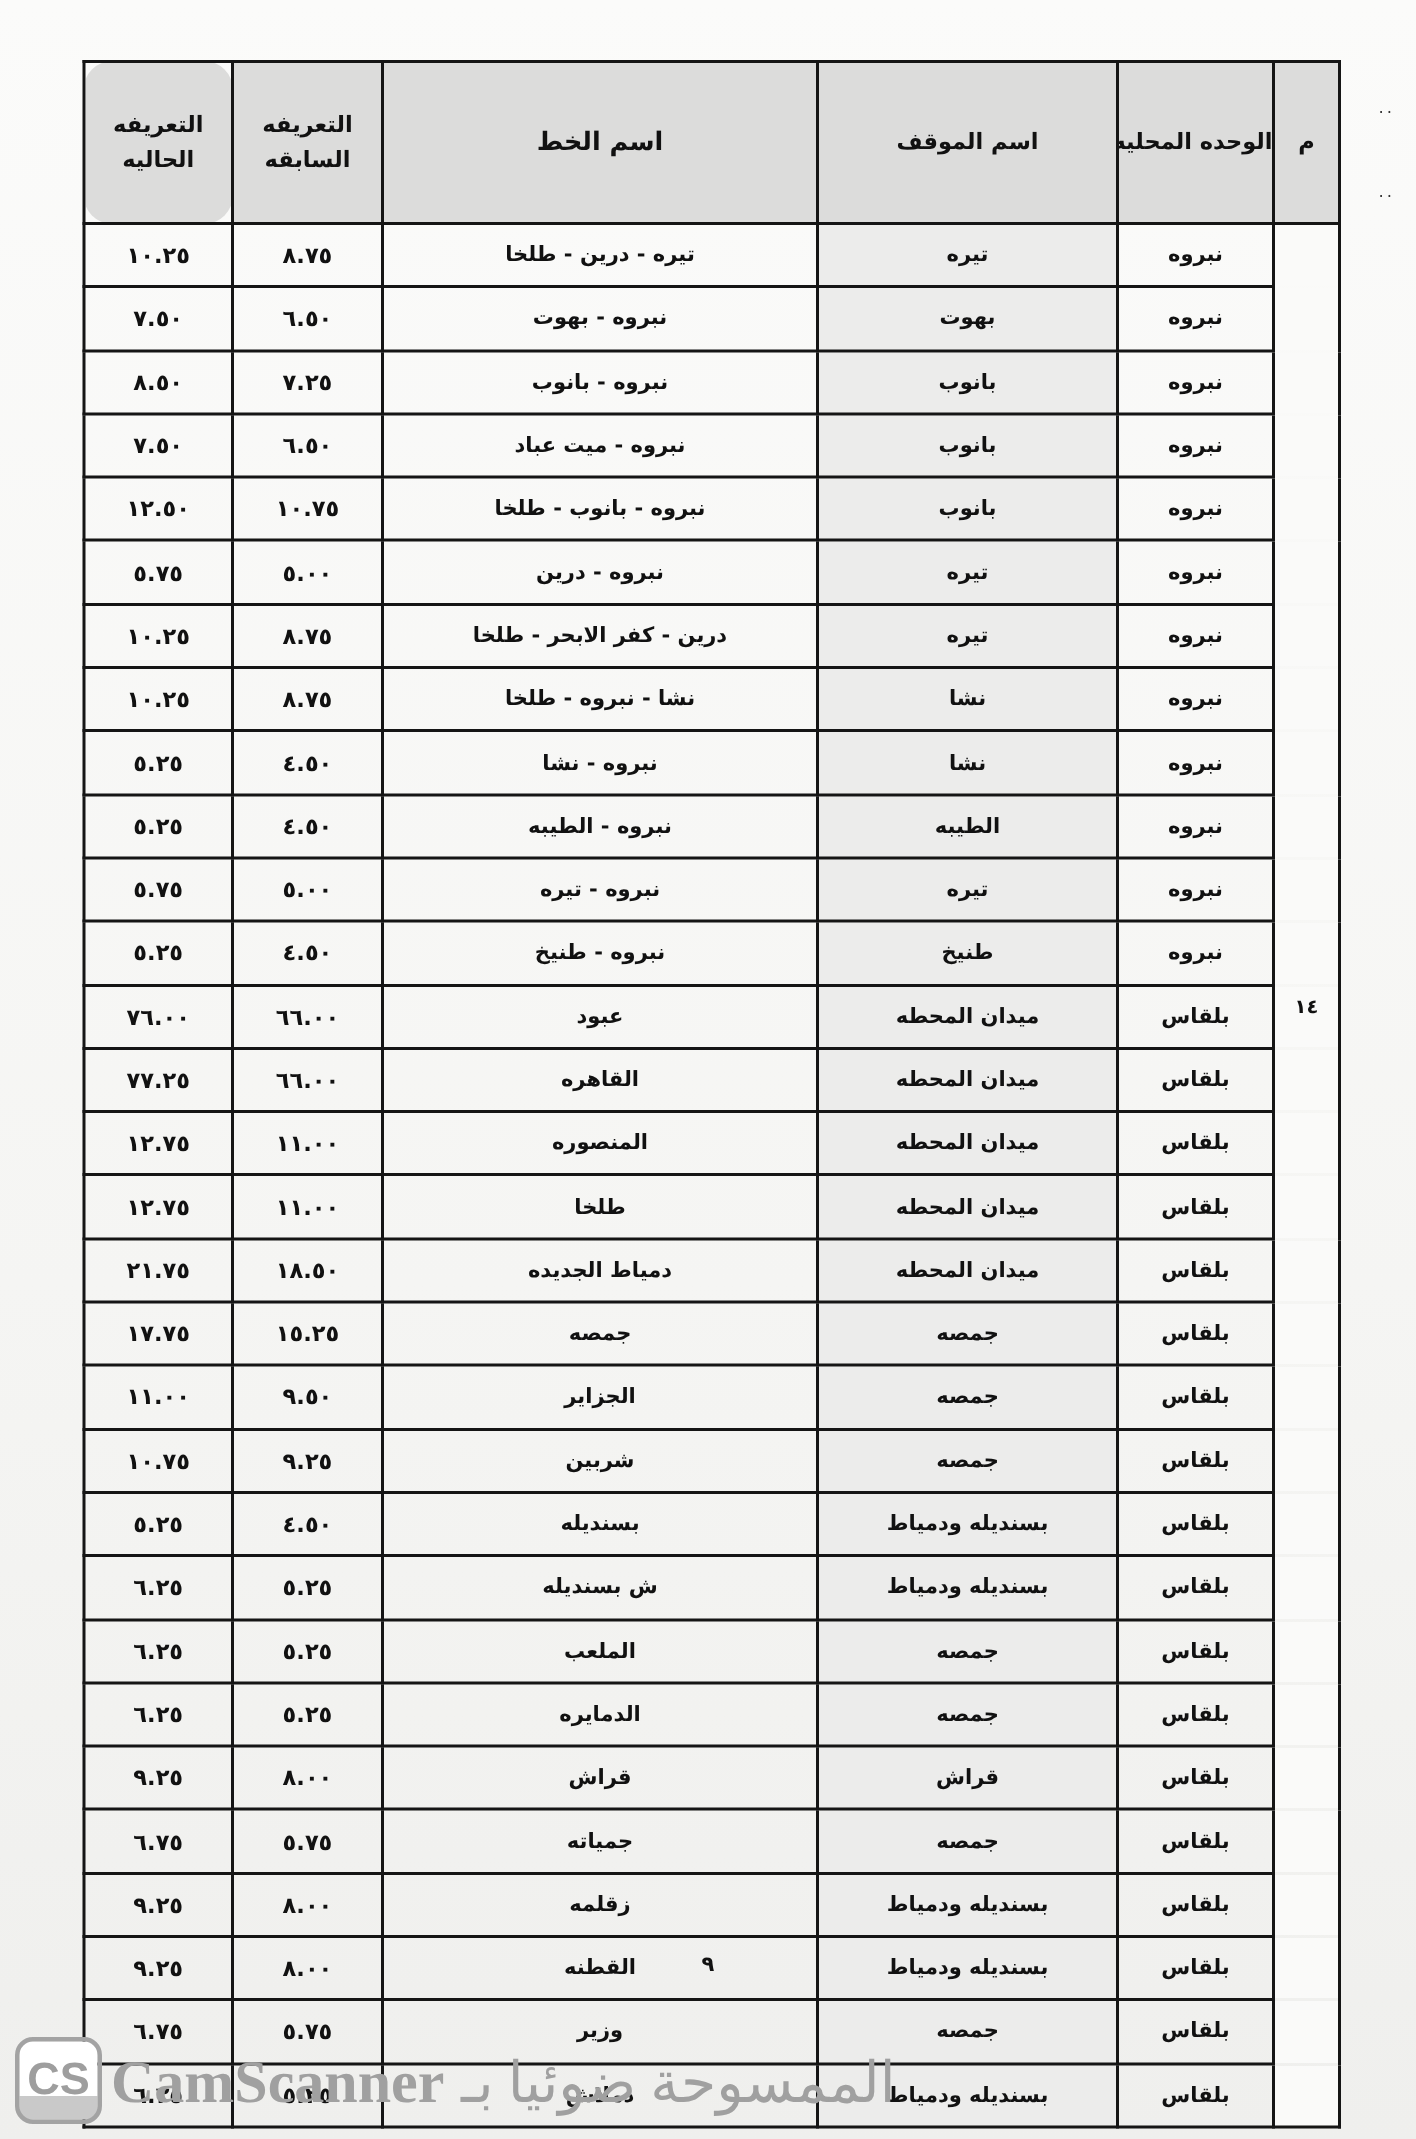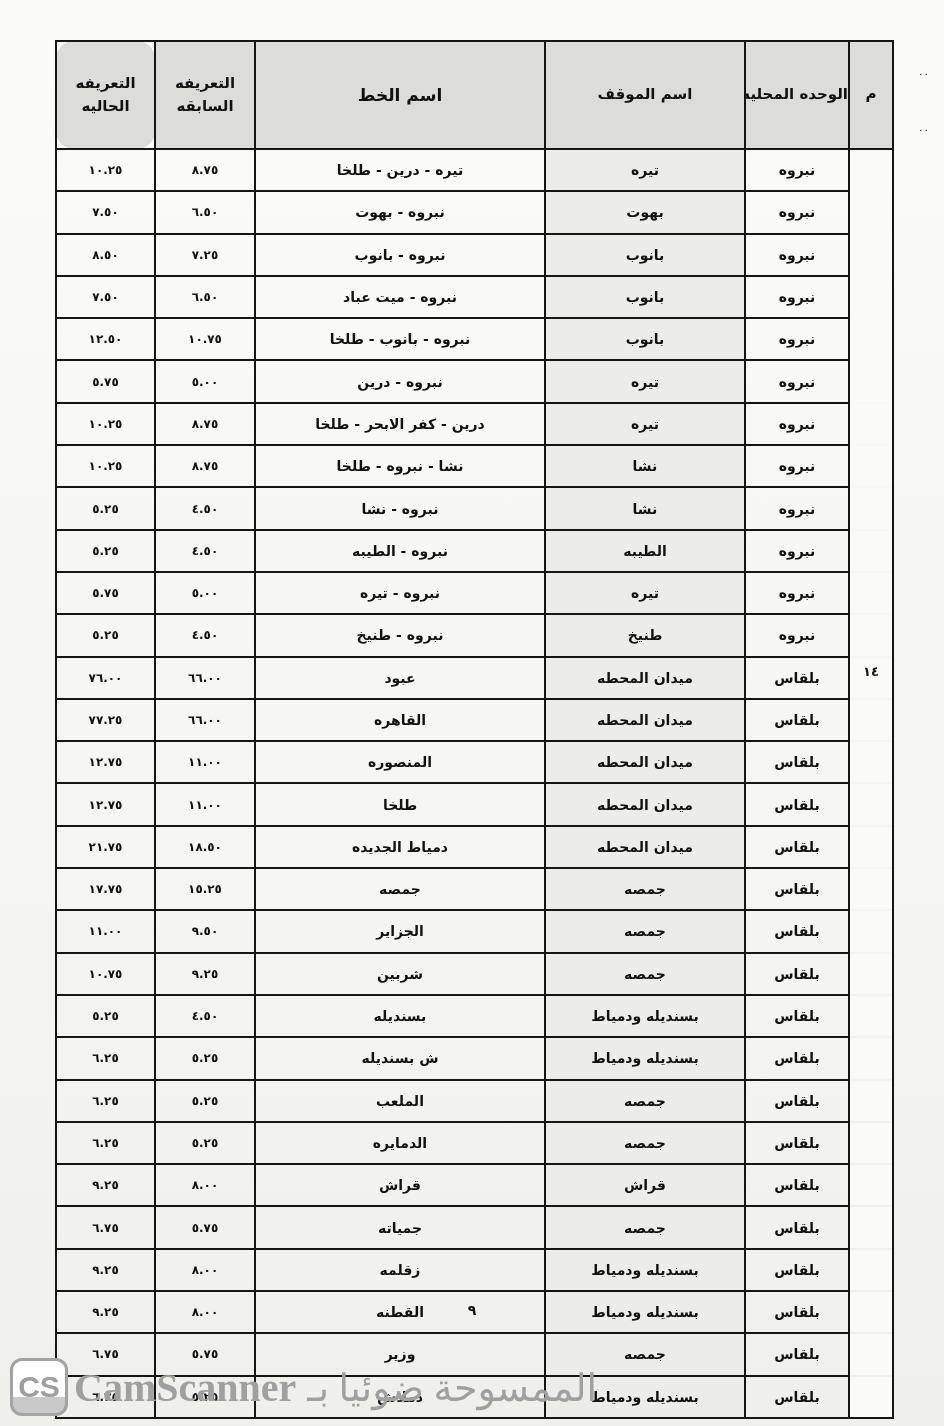--- a/index.html
+++ b/index.html
@@ -56,21 +56,21 @@
     }
     table.fares thead th.col-line {
       font-size: 17px;
     }
     table.fares tbody td {
       height: 34.3px;
       font-size: 14px;
       font-weight: bold;
     }
     table.fares tbody td.num {
-      font-size: 12px;
+      font-size: 15px;
       letter-spacing: 1px;
     }
     table.fares tbody td.unit {
       font-weight: bold;
     }
     table.fares tbody td.stop {
       background: #ececeb;
       font-weight: bold;
     }
     table.fares tbody td.idx {

